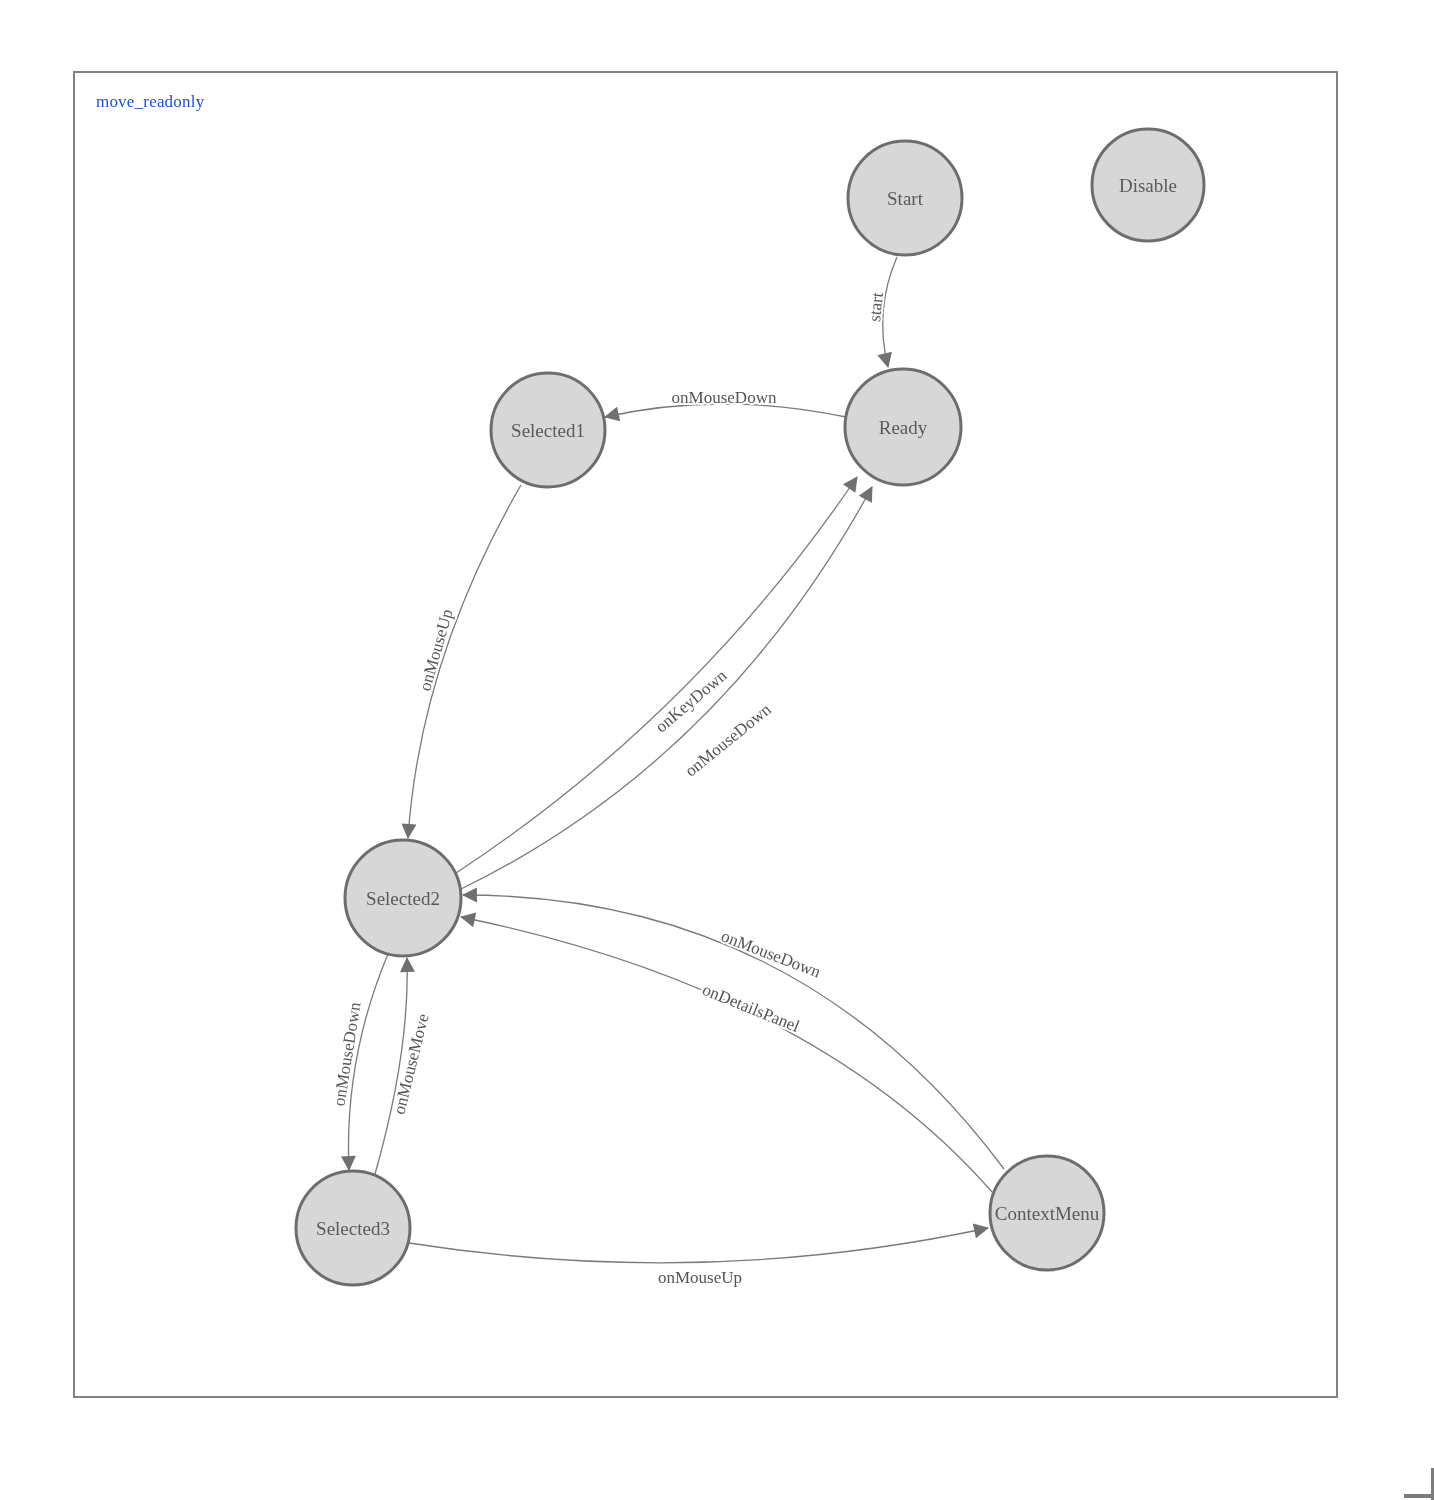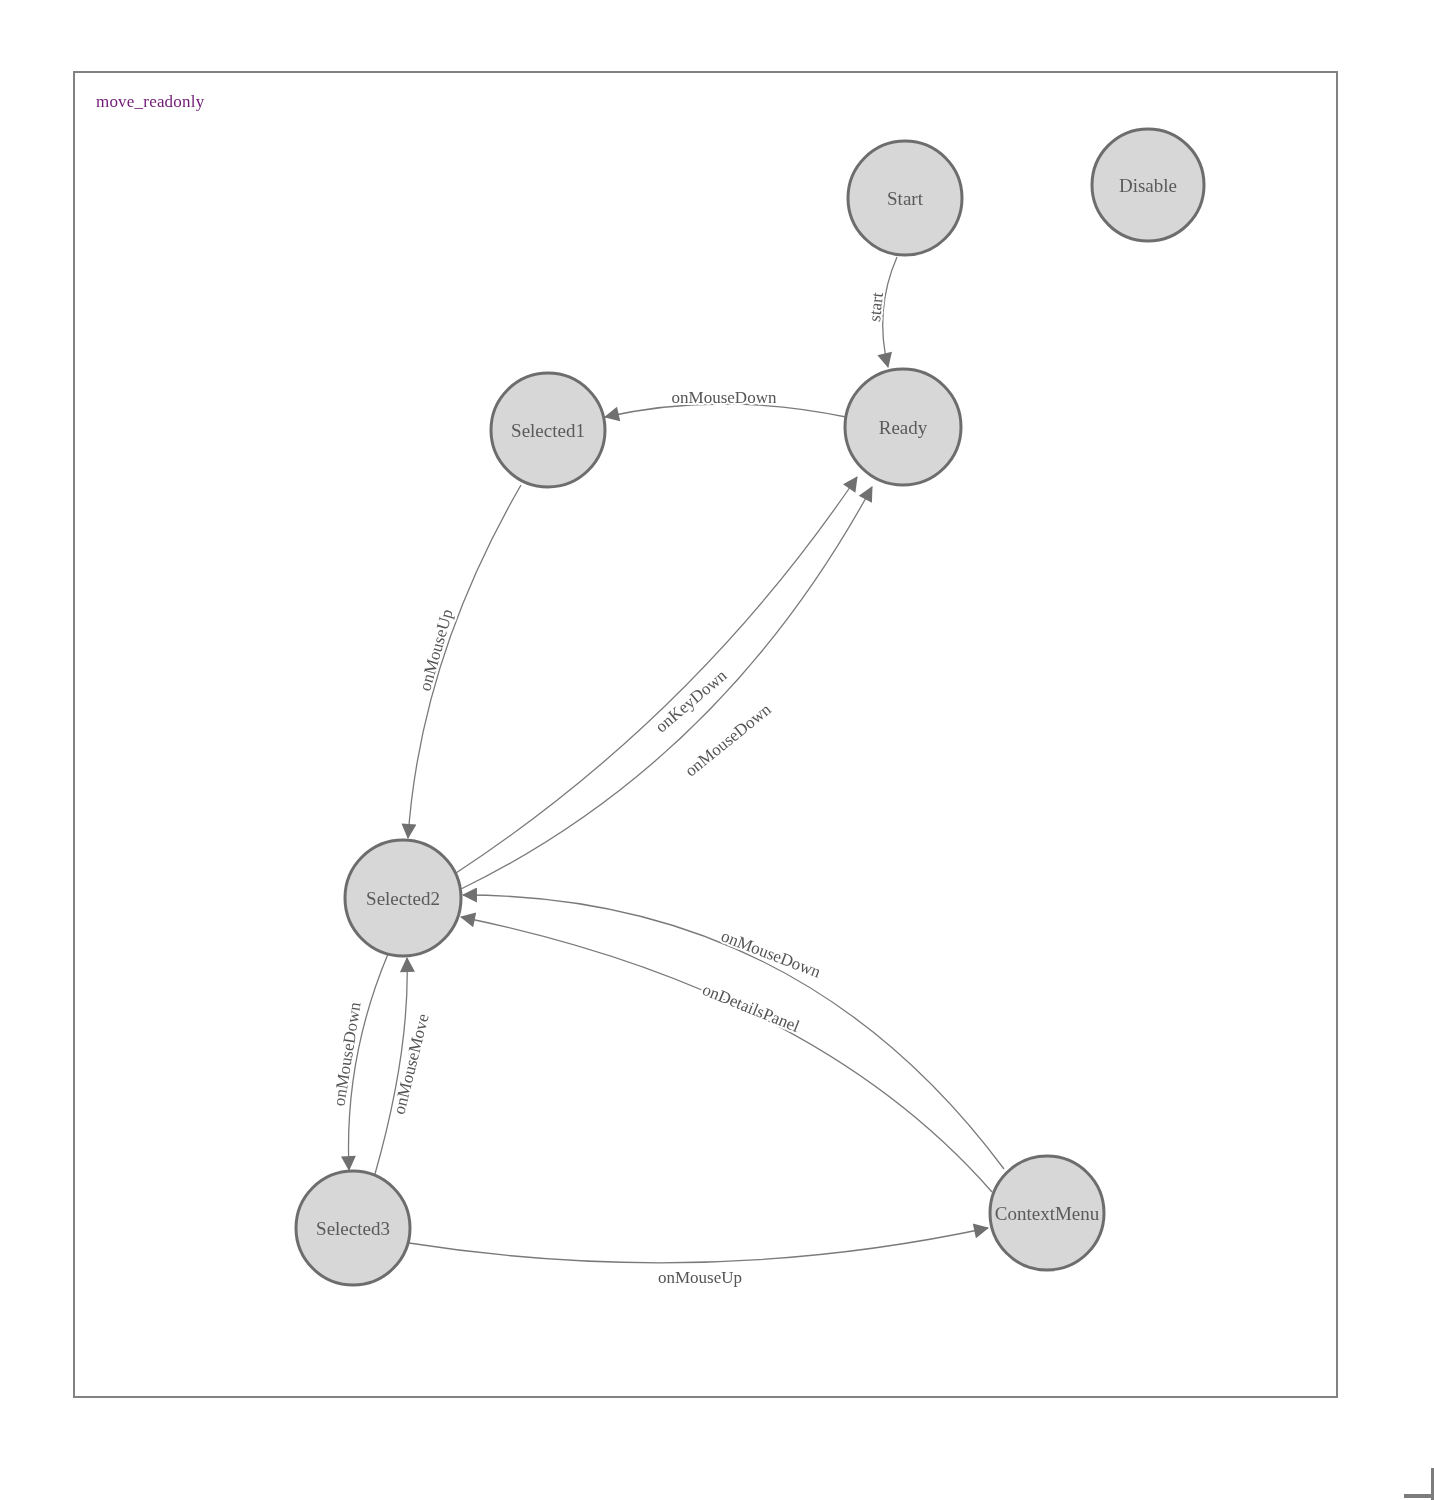--- a/index.html
+++ b/index.html
@@ -24,21 +24,21 @@
     height: 1323px;
     border: 2px solid #828282;
     background: #ffffff;
     box-sizing: content-box;
   }
   .diagram-title {
     position: absolute;
     left: 96px;
     top: 92px;
     font-size: 17px;
-    color: #701a75;
+    color: #1d4ed8;
     letter-spacing: 0.2px;
     z-index: 3;
   }
   svg.canvas {
     position: absolute;
     left: 0;
     top: 0;
     width: 1434px;
     height: 1500px;
     z-index: 2;

